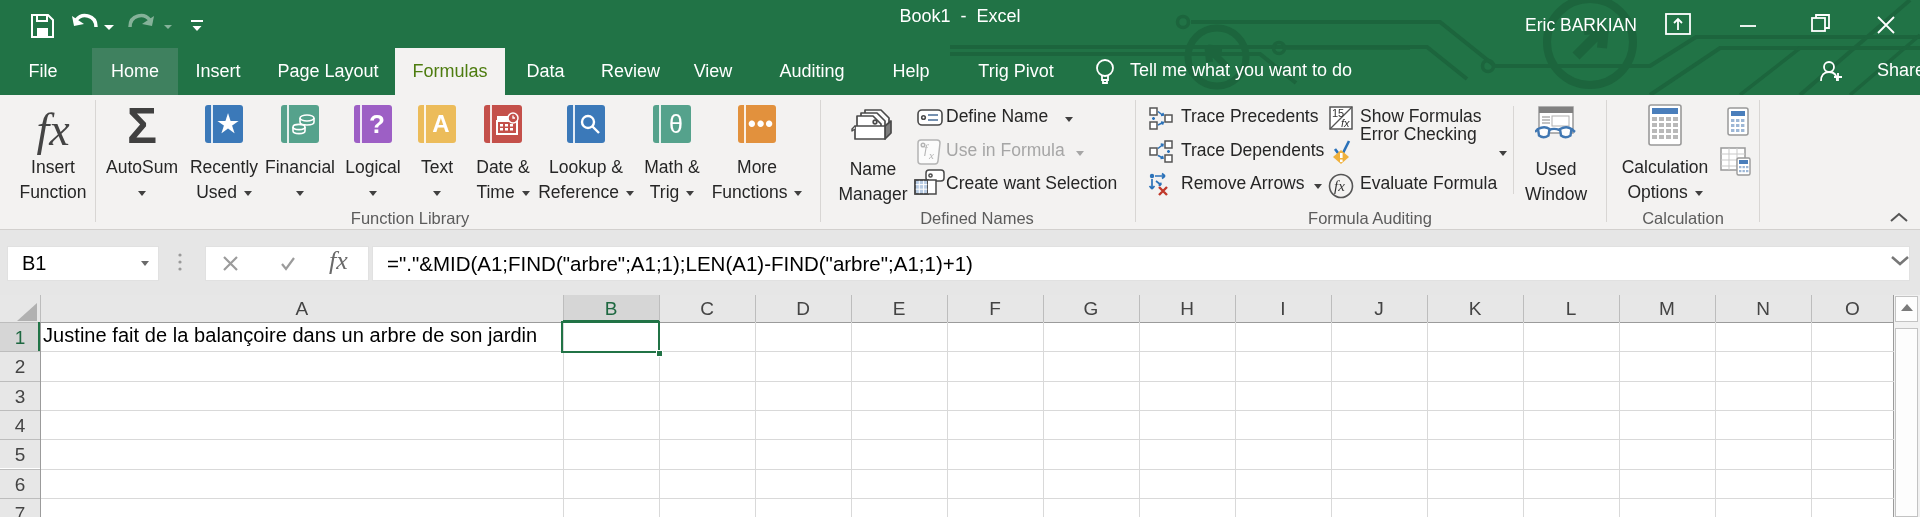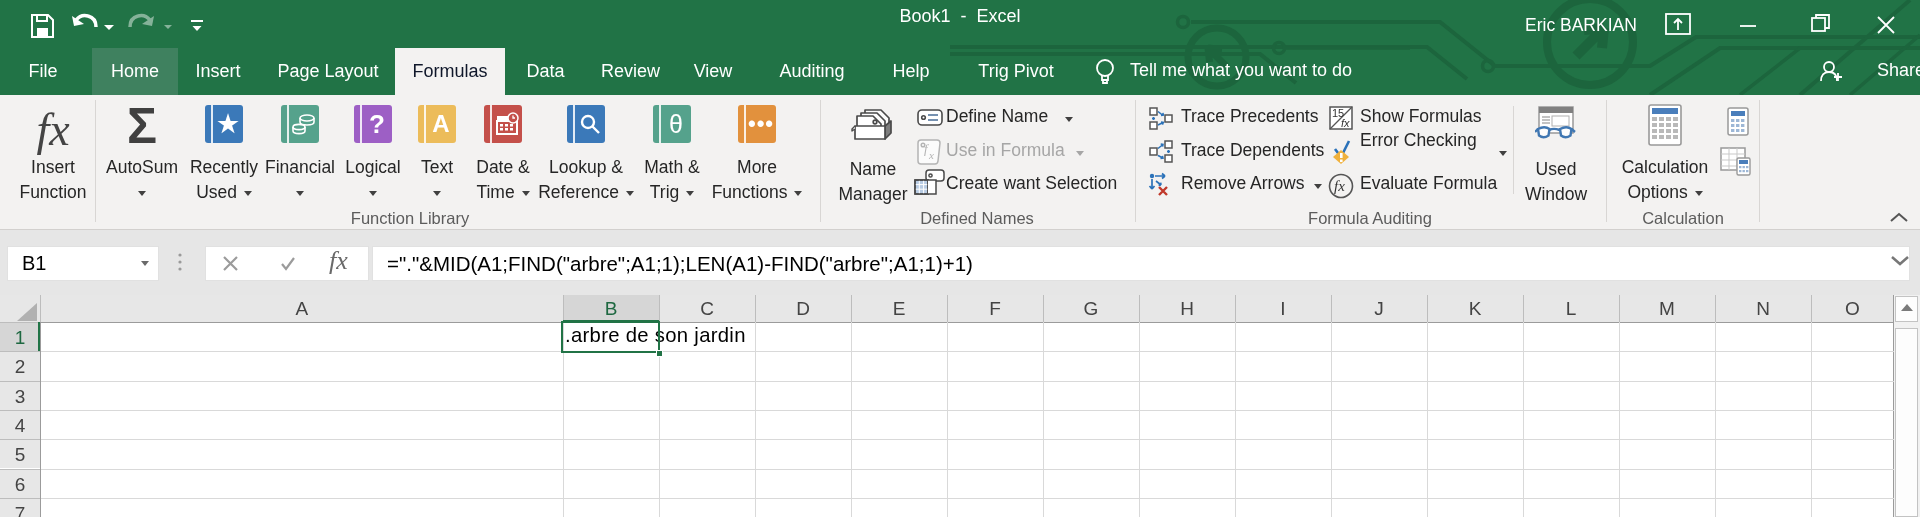--- a/index.html
+++ b/index.html
@@ -8,21 +8,21 @@
   .abs { position:absolute; }
 
   
   #titlebar { position:absolute; left:0; top:0; width:1920px; height:48px; background:#217346; }
   #tabrow  { position:absolute; left:0; top:48px; width:1920px; height:47px; background:#217346; }
   .wtxt { color:#fff; }
   #title { position:absolute; top:6px; left:860px; width:200px; text-align:center; font-size:18px; color:#fff; }
   #user { position:absolute; top:15px; left:1525px; font-size:17.5px; color:#fff; }
 
   .tab { position:absolute; top:48px; height:47px; line-height:47px; font-size:18px; color:#fff; text-align:center; }
-  #tab-formulas { background:#f3f2f1; color:#0f172a; }
+  #tab-formulas { background:#f3f2f1; color:#4d7c0f; }
   #tab-home { background:#3f815f; }
 
   
   #ribbon { position:absolute; left:0; top:95px; width:1920px; height:135px; background:#f3f2f1; border-bottom:1px solid #d2d0ce; }
   .gsep { position:absolute; top:100px; height:122px; width:1px; background:#d8d6d4; }
   .glabel { position:absolute; top:209px; font-size:16.5px; color:#5c5c5c; text-align:center; }
   .bigbtn { position:absolute; top:0; text-align:center; font-size:17.5px; color:#262626; }
   .bigbtn .ic { display:block; margin:0 auto; }
   .l1 { position:absolute; top:62px; width:100%; text-align:center; }
   .l2 { position:absolute; top:87px; width:100%; text-align:center; }
@@ -327,21 +327,21 @@
 <div class="smallrow" style="left:1360px;top:106px;">Show Formulas</div>
 
 <svg class="abs" style="left:1327px;top:137px;" width="28" height="28" viewBox="0 0 28 28">
     <g>
       <path d="M8 12 l6 8 8 -16" stroke="#2b72b9" fill="none" stroke-width="2.6"></path>
       <path d="M14 13 l8 7 -8 7 -8 -7 z" fill="#f0b13c"></path>
       <rect x="13" y="16" width="2.6" height="5" fill="#fff"></rect>
       <rect x="13" y="22.5" width="2.6" height="2.6" fill="#fff"></rect>
     </g>
   </svg>
-<div class="smallrow" style="left:1360px;top:130px;">Error Checking</div>
+<div class="smallrow" style="left:1360px;top:124px;">Error Checking</div>
 <span class="dd abs" style="left:1495px;top:151px;"></span>
 
 <svg class="abs" style="left:1327px;top:172px;" width="28" height="28" viewBox="0 0 28 28">
     <g>
       <circle cx="14" cy="14" r="11.5" stroke="#555" fill="none" stroke-width="1.6"></circle>
       <text x="7" y="19" font-size="15" fill="#333" font-family="'Liberation Serif',serif" font-style="italic">fx</text>
     </g>
   </svg>
 <div class="smallrow" style="left:1360px;top:173px;">Evaluate Formula</div>
 
@@ -496,21 +496,21 @@
     <div class="vline" style="left:1714.5px;height:195px;"></div>
     <div class="vline" style="left:1810.5px;height:195px;"></div>
     <div class="abs" style="left:1893px;top:0;width:1px;height:222px;background:#9b9b9b;"></div>
     <div class="hline" style="top:56.3px;width:1854px;"></div>
     <div class="hline" style="top:85.6px;width:1854px;"></div>
     <div class="hline" style="top:114.9px;width:1854px;"></div>
     <div class="hline" style="top:144.2px;width:1854px;"></div>
     <div class="hline" style="top:173.5px;width:1854px;"></div>
     <div class="hline" style="top:202.8px;width:1854px;"></div>
     <div class="abs" style="left:40px;top:27px;width:1px;height:195px;background:#9b9b9b;"></div>
-    <div class="abs" style="left:565px;top:29px;font-size:20.3px;letter-spacing:0.3px;color:#000;white-space:nowrap;z-index:1;">.arbre de son jardin</div>
+    <div class="abs" style="left:43px;top:29px;font-size:20px;letter-spacing:0.05px;color:#000;white-space:nowrap;">Justine fait de la balançoire dans un arbre de son jardin</div>
     <div class="abs" style="left:561px;top:26px;width:99px;height:32px;border:2px solid #217346;z-index:2;"></div>
     <div class="abs" style="left:656px;top:55px;width:7px;height:7px;background:#217346;border:1px solid #fff;z-index:3;"></div>
     <div class="abs" style="left:1894px;top:0;width:26px;height:222px;background:#f1f1f1;"></div>
     <div class="abs" style="left:1895px;top:1px;width:23px;height:26px;background:#fdfdfd;border:1px solid #c3c3c3;"></div>
     <svg class="abs" style="left:1900px;top:7px;" width="14" height="11">
       <path d="M7 2 L13 9 L1 9 Z" fill="#7a7a7a"></path>
     </svg>
     <div class="abs" style="left:1895px;top:33px;width:23px;height:189px;background:#fdfdfd;border:1px solid #c3c3c3;"></div>
   </div>
 

